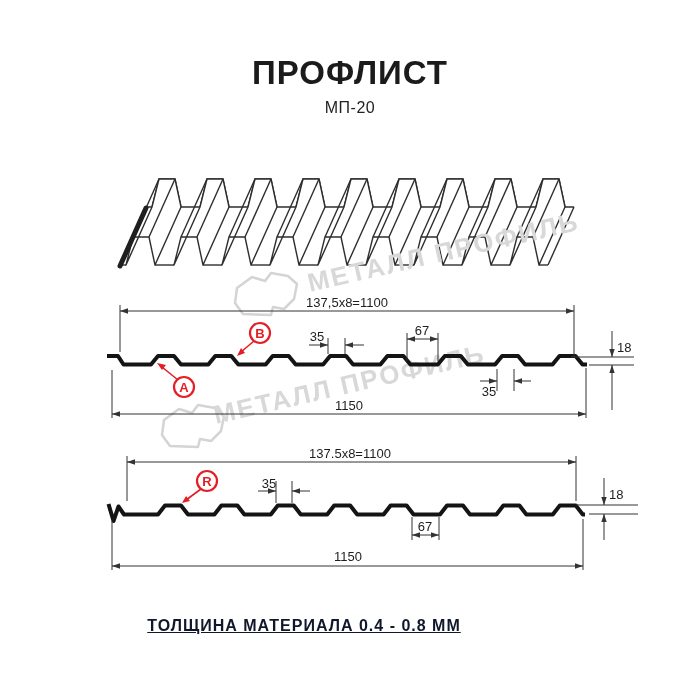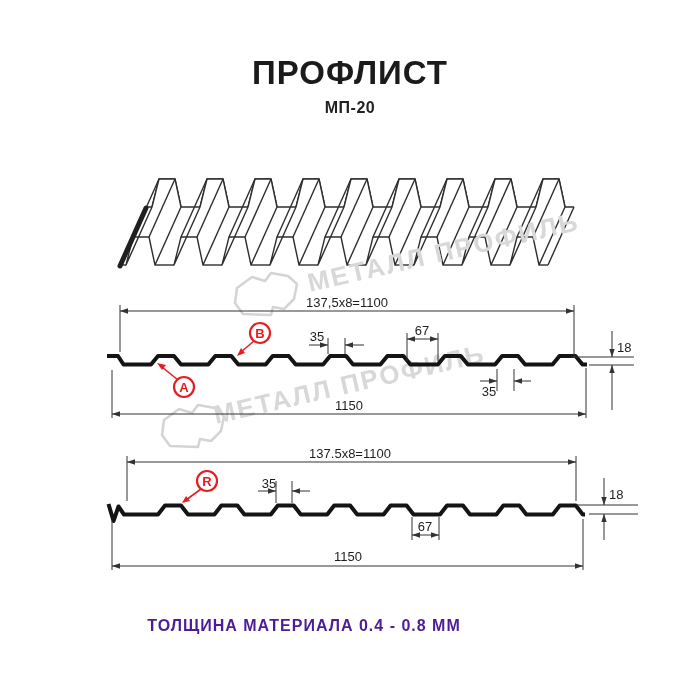--- a/index.html
+++ b/index.html
@@ -6,25 +6,25 @@
   .stage{
     position:relative;width:700px;height:700px;background:#ffffff;overflow:hidden;
     font-family:"Liberation Sans", sans-serif;
   }
   .page-title{
     position:absolute;top:54px;left:0;width:700px;text-align:center;
     font-size:33px;font-weight:700;letter-spacing:1px;color:#1b1b1b;
   }
   .page-subtitle{
     position:absolute;top:99px;left:0;width:700px;text-align:center;
-    font-size:16px;font-weight:700;letter-spacing:0.5px;color:#222;
+    font-size:16px;font-weight:400;letter-spacing:0.5px;color:#222;
   }
   .footer-note{
     position:absolute;top:617px;left:0;width:608px;text-align:center;
-    font-size:16px;font-weight:600;letter-spacing:1px;color:#4c1d95;
+    font-size:16px;font-weight:600;letter-spacing:1px;color:#0f172a;text-decoration:underline;
   }
   svg{position:absolute;top:0;left:0;}
   .dim-text{font-family:"Liberation Sans",sans-serif;font-size:13px;fill:#1e1e1e;}
   .red-label{font-family:"Liberation Sans",sans-serif;font-size:13px;font-weight:700;fill:#e31e24;}
   .wm-text{font-family:"Liberation Sans",sans-serif;font-size:26px;font-weight:700;
            fill:#d8d8d8;letter-spacing:2px;}
 </style>
 </head>
 <body>
 

